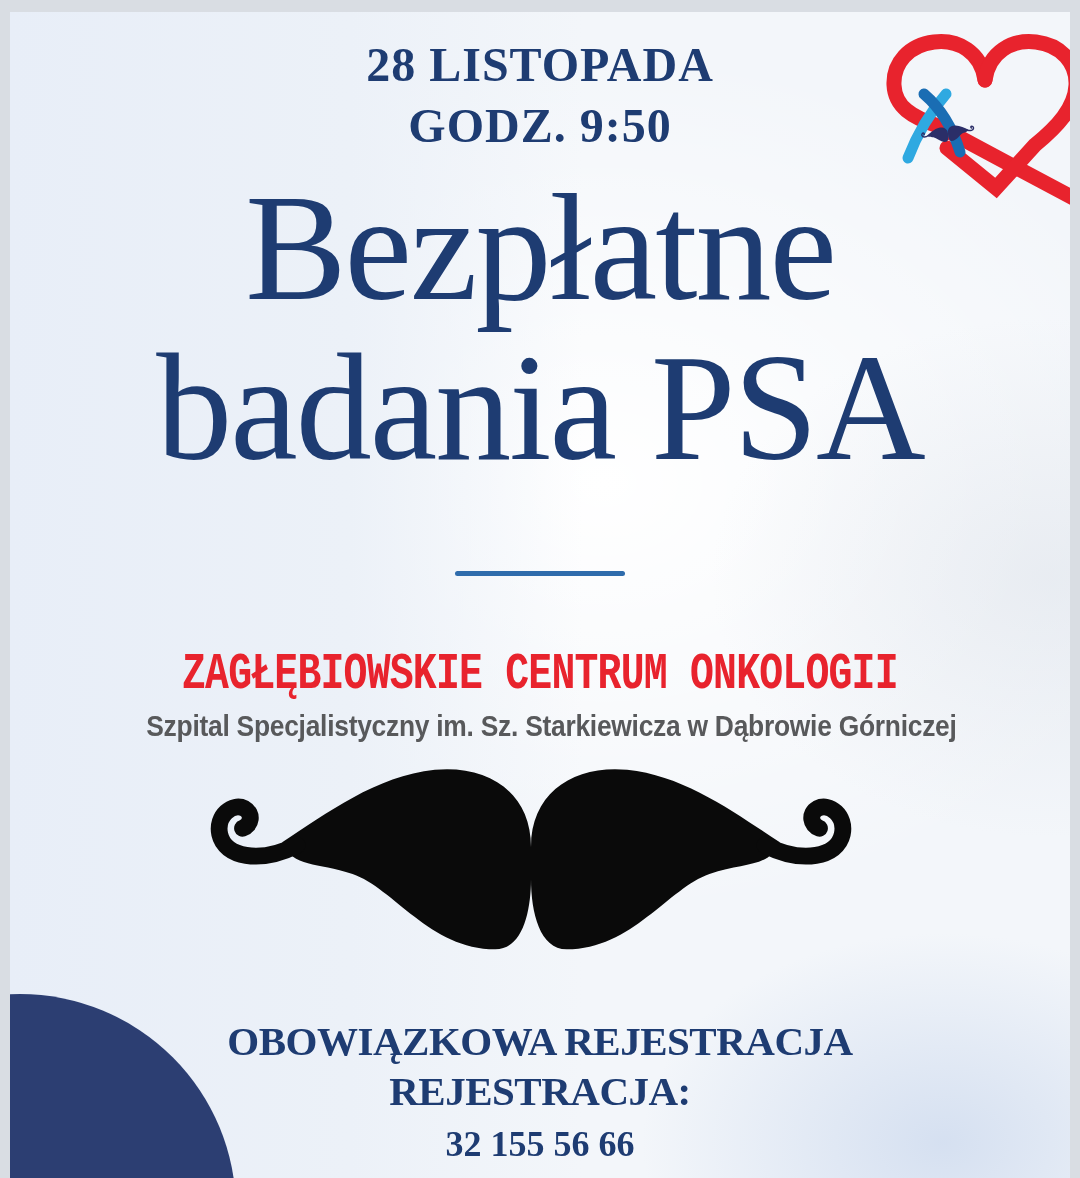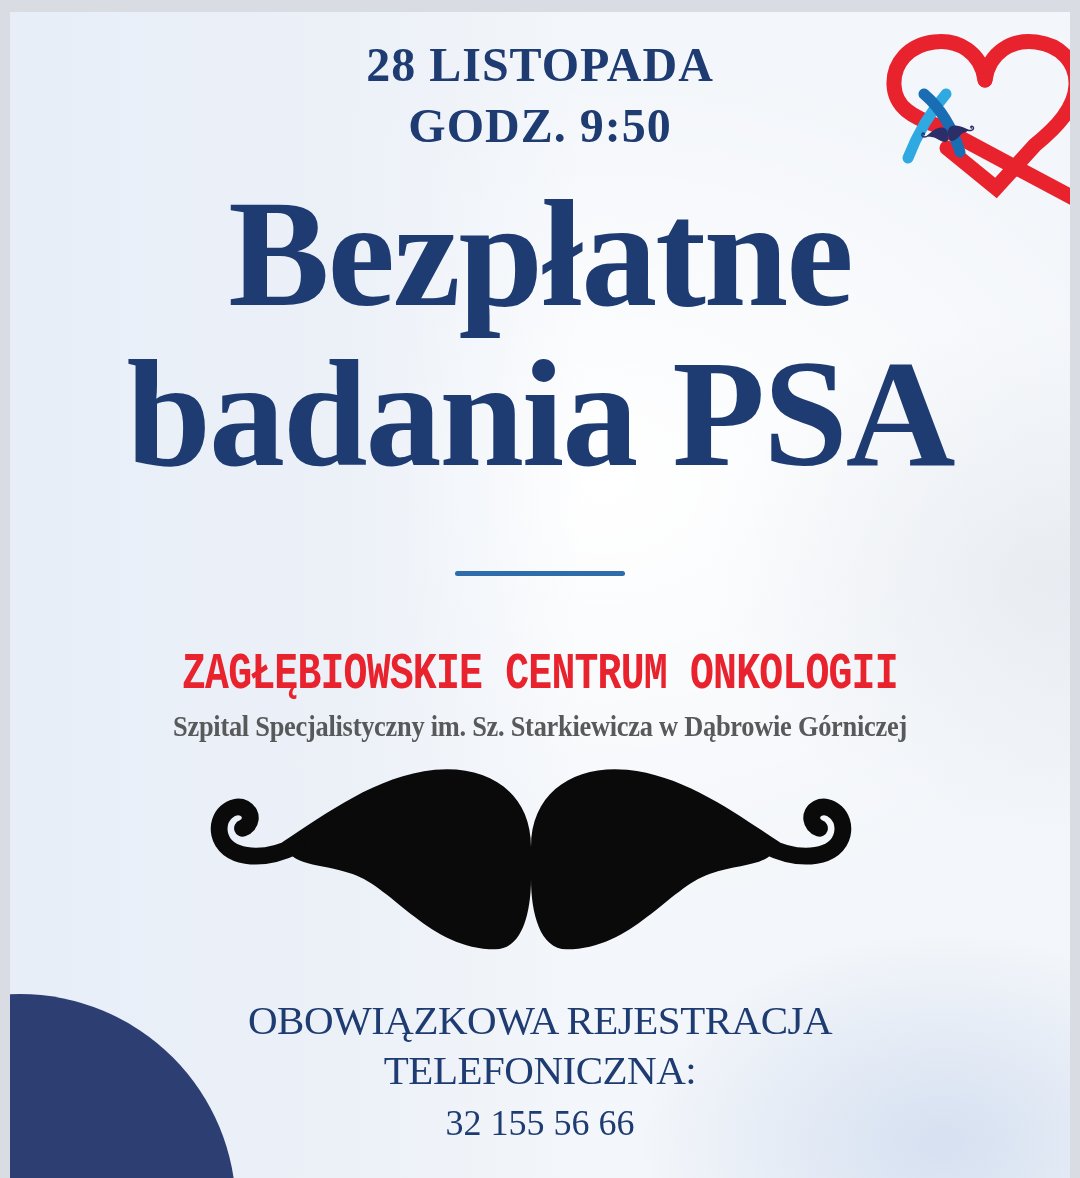--- a/index.html
+++ b/index.html
@@ -30,23 +30,23 @@
   }
   .abs{position:absolute;left:0;width:100%;text-align:center;}
   .date-block{
     top:22px;
     color:var(--navy);
     font-weight:700;
     font-size:48px;line-height:61px;
     letter-spacing:1px;
   }
   .title-block{
-    top:162px;
+    top:156px;
     color:var(--navy);
-    font-weight:700;
+    font-weight:400;
     font-size:152px;line-height:160px;
     letter-spacing:-2px;
   }
   .divider{
     position:absolute;
     top:559px;left:50%;
     width:170px;height:5px;
     margin-left:-85px;
     background:var(--divider-blue);
     border-radius:3px;
@@ -57,43 +57,44 @@
     font-family:Liberation Mono, monospace;
     font-weight:700;
     font-size:51px;line-height:58px;
     letter-spacing:-1px;
     white-space:nowrap;
   }
   .org-name .squeeze{display:inline-block;transform:scaleX(.78);transform-origin:50% 50%;}
   .org-subtitle{
     top:695px;
     color:var(--gray);
-    font-family:Liberation Serif, serif;
+    font-family:Liberation Sans, sans-serif;
     font-weight:700;
     font-size:30px;line-height:38px;
     letter-spacing:-.3px;
     white-space:nowrap;
+    padding-left:11px;
   }
   .org-subtitle .squeeze{display:inline-block;transform:scaleX(.88);transform-origin:50% 50%;}
   .heart-svg{
     position:absolute;
     left:874px;top:18px;
     width:200px;height:180px;
   }
   .mustache-svg{
     position:absolute;
     top:740px;left:50%;
     width:694px;height:228px;
     margin-left:-356px;
     color:var(--mustache-black);
   }
   .registration-block{
-    top:983px;
+    top:1004px;
     color:var(--navy);
-    font-weight:400;
+    font-weight:700;
     font-size:41px;line-height:50px;
     letter-spacing:-.5px;
   }
   .phone-line{
     font-size:36px;line-height:56px;
     letter-spacing:0;
   }
   .corner-circle{
     position:absolute;
     left:-206px;top:982px;
@@ -146,19 +147,19 @@
       <g id="stache-right">
         <path fill="currentColor" d="M350,96 C350,40 394,13 447,18 C506,24 556,62 601,91 C590,117 566,111 530,123 C489,137 452,199 386,199 C359,199 350,162 350,128 Z"></path>
         <path fill="none" stroke="currentColor" stroke-width="17" stroke-linecap="round" d="M586,94 C624,113 659,106 664,83 C668,64 651,51 639,57 C630,62 632,74 641,77"></path>
       </g>
       <use href="#stache-right" transform="matrix(-1 0 0 1 700 0)"></use>
     </g>
   </svg>
 
   <div class="abs registration-block">
     <div>OBOWIĄZKOWA REJESTRACJA</div>
-    <div>TELEFONICZNA:</div>
+    <div>REJESTRACJA:</div>
     <div class="phone-line">32 155 56 66</div>
   </div>
 
   <div class="corner-circle"></div>
 
 </div>
 
 </body></html>

